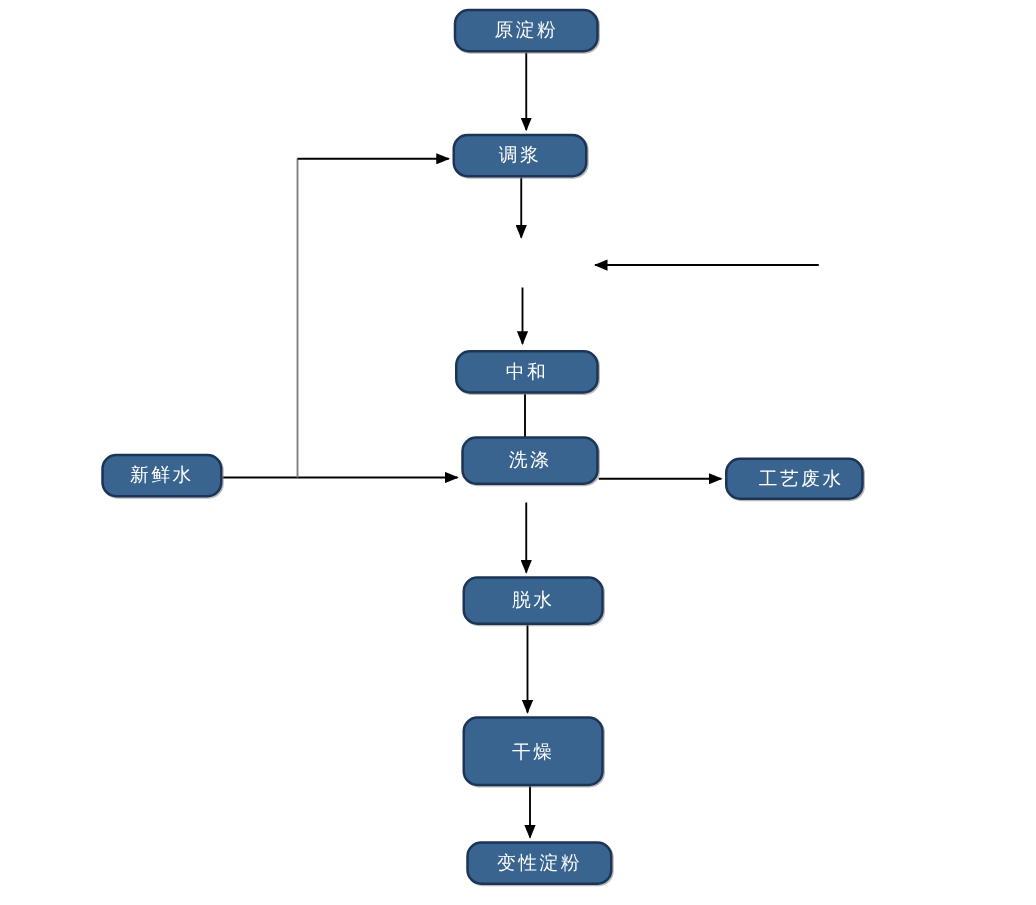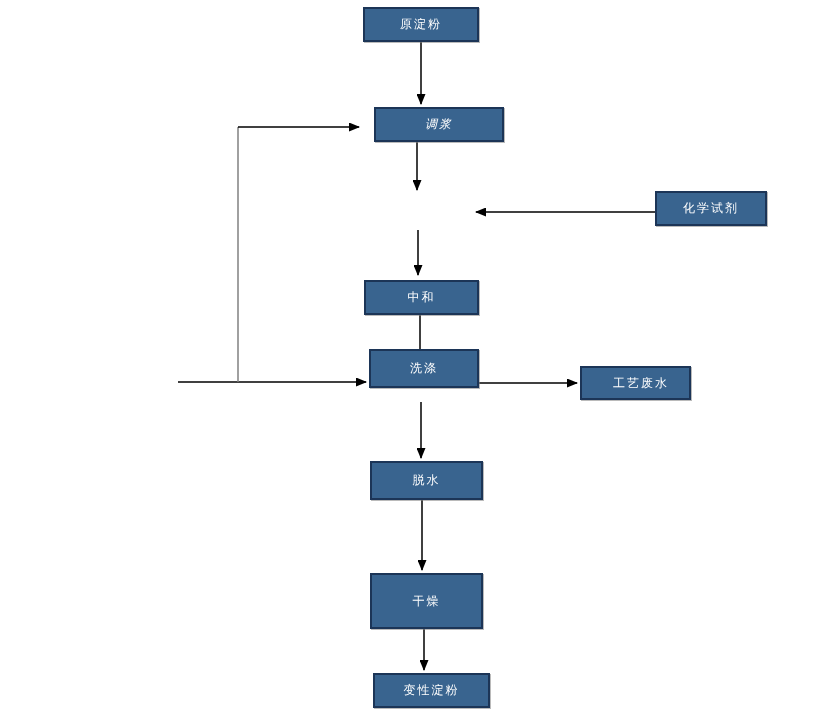--- a/index.html
+++ b/index.html
@@ -36,26 +36,26 @@
   }
   .edge-branch {
     stroke: var(--branch-color);
     stroke-width: 1.5;
     fill: none;
   }
   .node {
     position: absolute;
     background: var(--node-fill);
     border: 2px solid var(--node-border);
-    border-radius: 0;
+    border-radius: 12px;
     color: var(--node-text);
     display: flex;
     align-items: center;
     justify-content: center;
-    font-size: 12px;
+    font-size: 15px;
     letter-spacing: 2px;
     box-shadow: 1px 1px 0 rgba(130,130,130,0.55);
     white-space: nowrap;
   }
 </style>
 </head>
 <body>
 
 <div class="canvas">
 
@@ -80,27 +80,27 @@
 
     <line class="edge" x1="479" y1="383" x2="577" y2="383" marker-end="url(#arrow)"></line>
 
     <line class="edge-branch" x1="238" y1="382" x2="238" y2="127"></line>
 
     <line class="edge" x1="238" y1="127" x2="359" y2="127" marker-end="url(#arrow)"></line>
   </svg>
 
   <div class="node" style="left:363px; top:7px;  width:116px; height:35px;">原淀粉</div>
 
-  <div class="node" style="left:374px; top:107px; width:130px; height:35px;font-style:italic;">调浆</div>
+  <div class="node" style="left:362px; top:107px; width:108px; height:35px;">调浆</div>
 
 
-  <div class="node" style="left:655px; top:191px; width:112px; height:35px;">化学试剂</div>
 
   <div class="node" style="left:364px; top:280px; width:115px; height:35px;">中和</div>
 
+  <div class="node" style="left:81px;  top:363px; width:97px;  height:35px;">新鲜水</div>
 
   <div class="node" style="left:369px; top:349px; width:110px; height:39px;">洗涤</div>
 
   <div class="node" style="left:580px; top:366px; width:111px; height:34px;padding-left:11px;">工艺废水</div>
 
   <div class="node" style="left:370px; top:461px; width:113px; height:39px;text-align:right;">脱水</div>
 
   <div class="node" style="left:370px; top:573px; width:113px; height:56px;">干燥</div>
 
   <div class="node" style="left:373px; top:673px; width:117px; height:35px;">变性淀粉</div>

